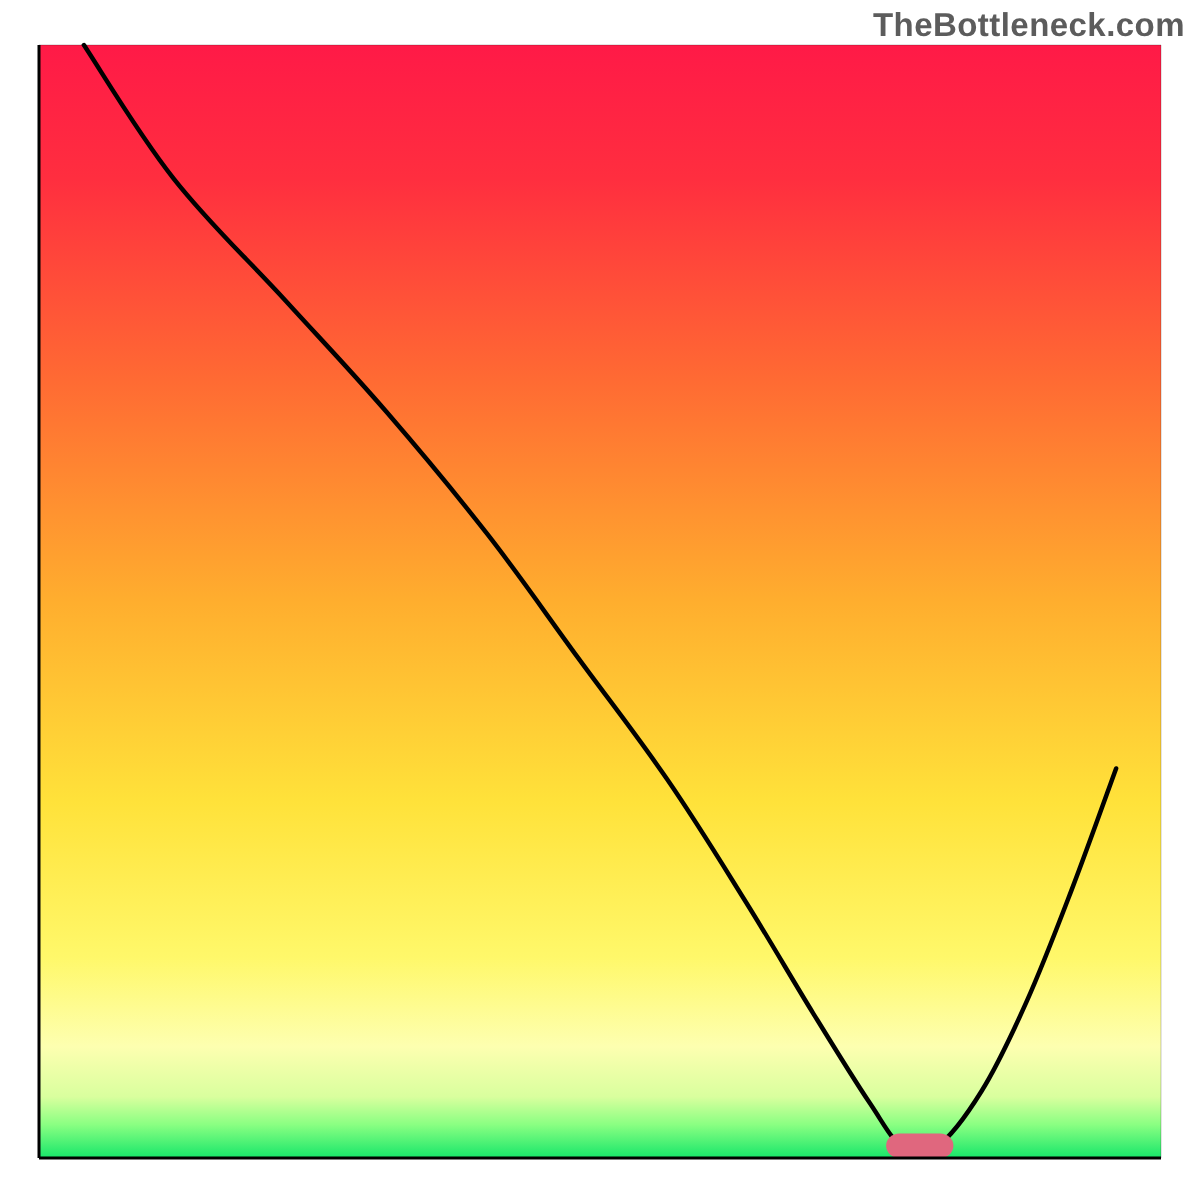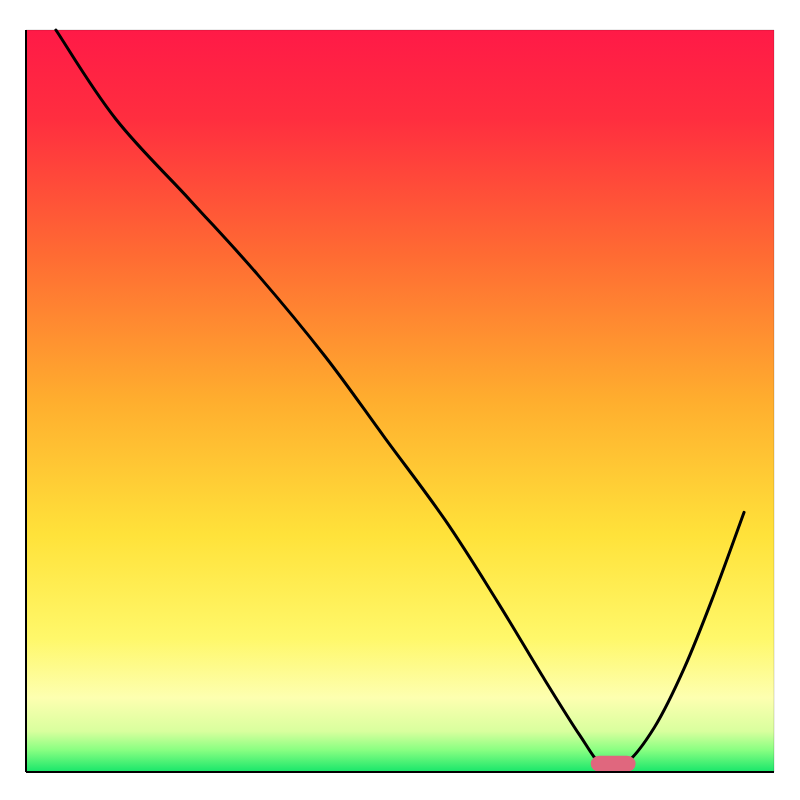--- a/index.html
+++ b/index.html
@@ -27,20 +27,21 @@
     user-select: none;
   }
   svg {
     display: block;
   }
 </style>
 </head>
 <body>
 
 <div class="wrap">
+  <div class="watermark">TheBottleneck.com</div>
   <svg id="chart-svg" width="800" height="800" viewBox="0 0 800 800">
       <defs>
         <linearGradient id="bg-grad" x1="0" y1="0" x2="0" y2="1">
           <stop offset="0%" stop-color="#ff1a47"></stop>
           <stop offset="12%" stop-color="#ff2e3f"></stop>
           <stop offset="30%" stop-color="#ff6a33"></stop>
           <stop offset="50%" stop-color="#ffae2e"></stop>
           <stop offset="68%" stop-color="#ffe23a"></stop>
           <stop offset="82%" stop-color="#fff86a"></stop>
           <stop offset="90%" stop-color="#fdffb0"></stop>

